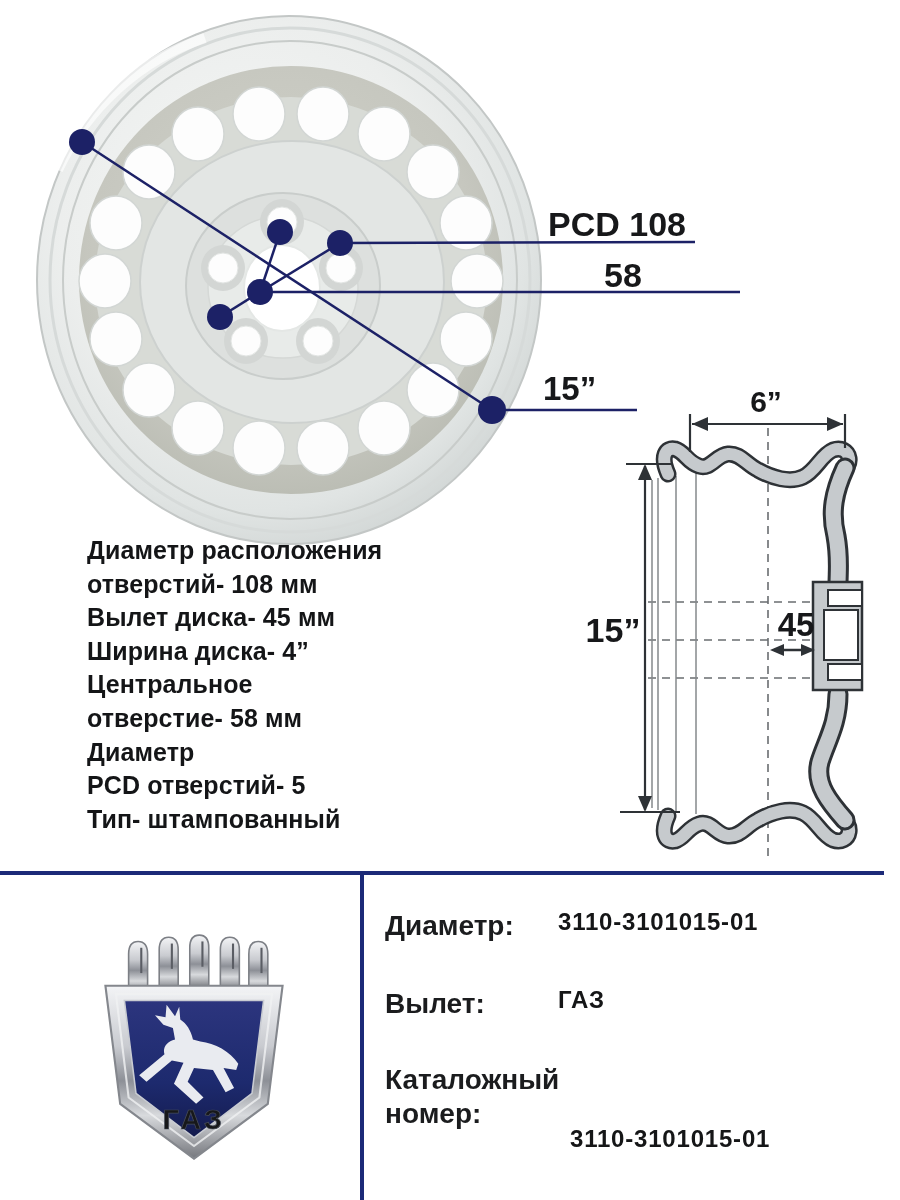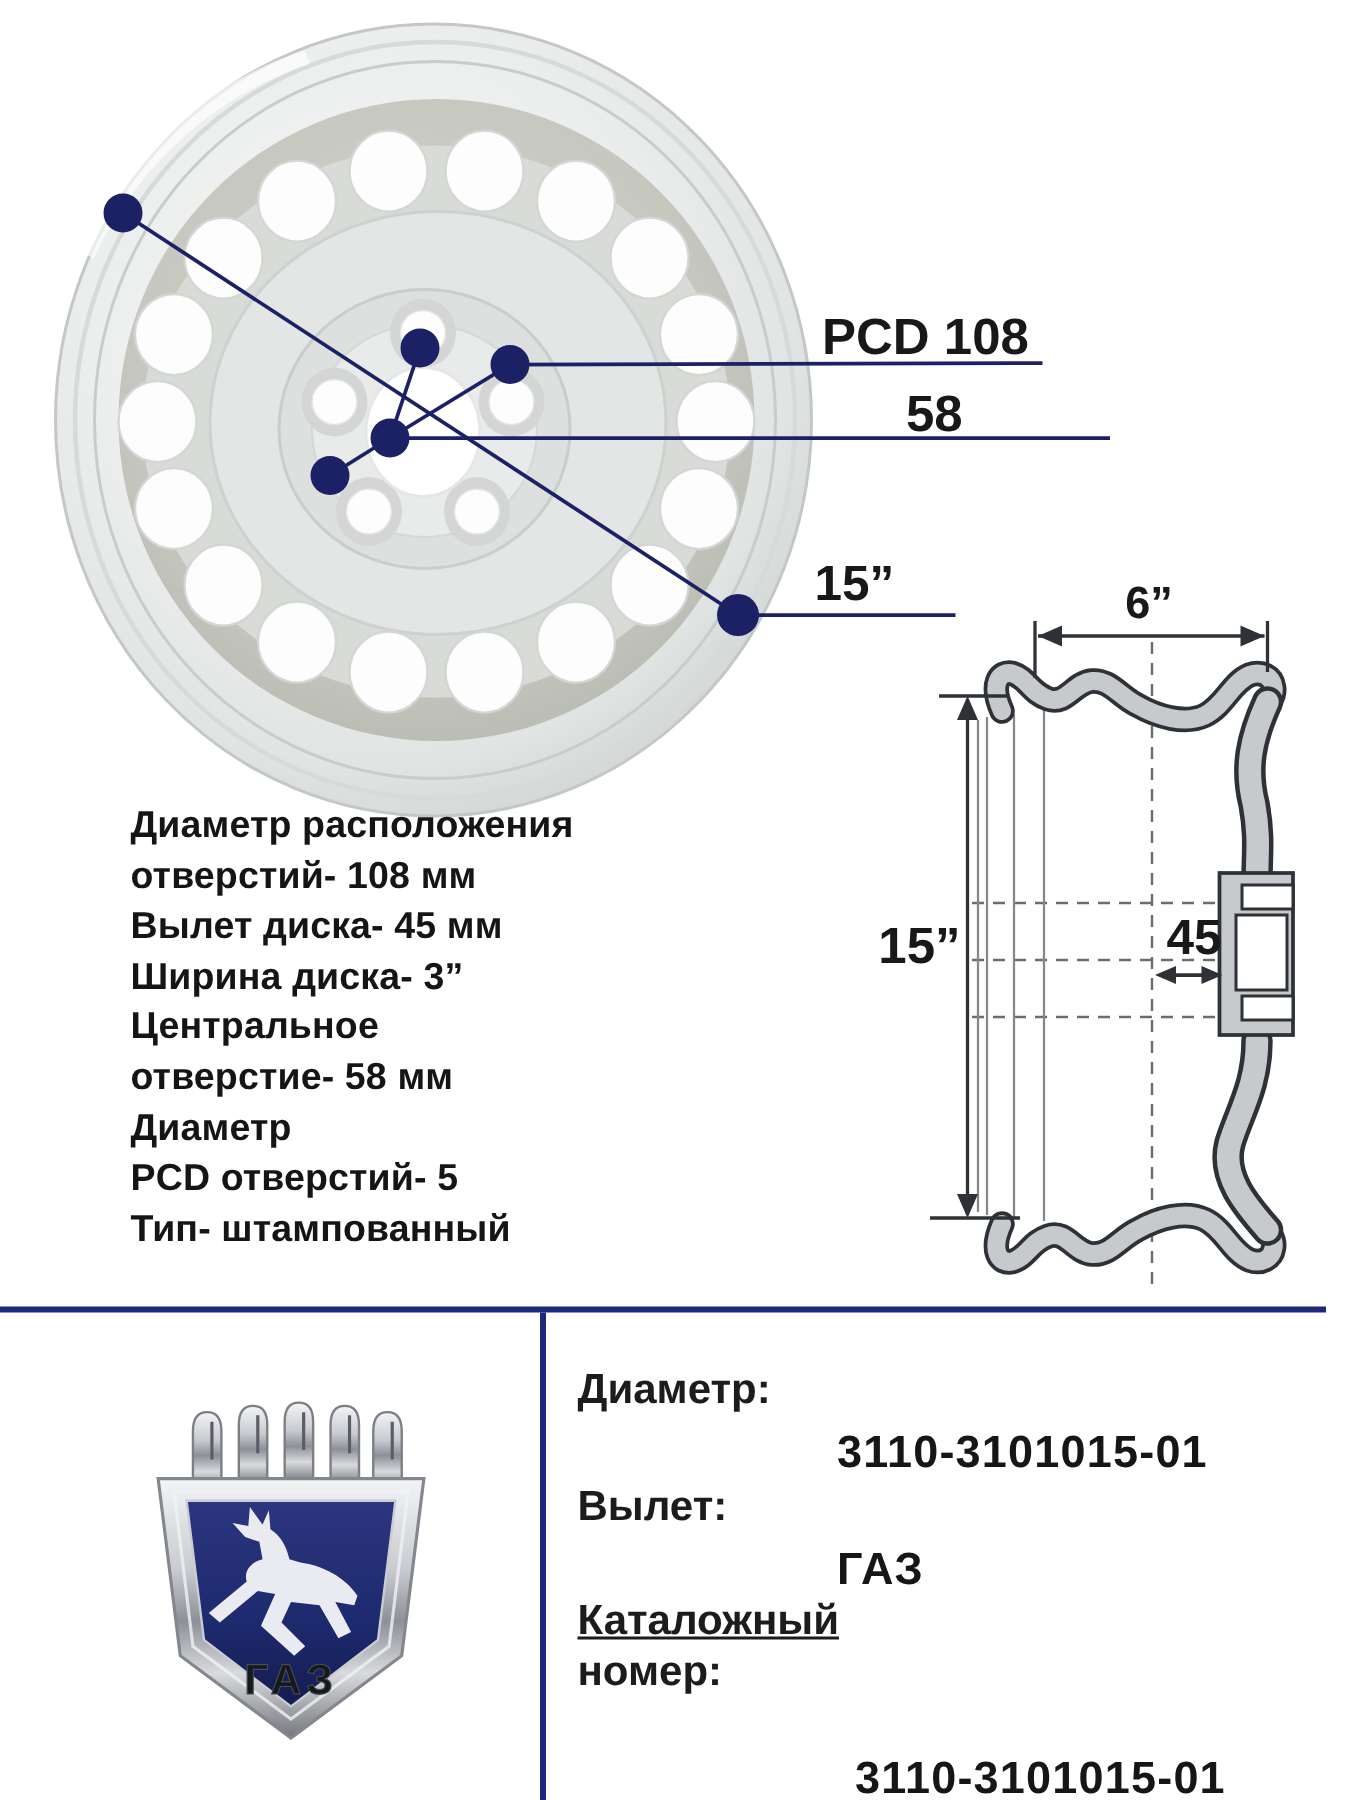--- a/index.html
+++ b/index.html
@@ -10,21 +10,21 @@
   .abs{position:absolute;}
   svg text{font-family:"Liberation Sans",sans-serif;font-weight:700;fill:#17181a;}
   .spec-block{
     position:absolute;left:87px;top:534px;width:430px;
     font-size:25px;font-weight:700;line-height:33.6px;color:#141517;
     letter-spacing:0.1px;white-space:nowrap;
   }
   .divider-h{position:absolute;left:0;top:871px;width:900px;height:4px;background:#1c2a78;}
   .divider-v{position:absolute;left:360px;top:875px;width:4px;height:325px;background:#1c2a78;}
   .info-label{position:absolute;left:385px;font-size:28px;font-weight:700;color:#1b1c1e;white-space:nowrap;}
-  .info-value{position:absolute;font-size:30px;font-weight:700;color:#151617;letter-spacing:0.8px;white-space:nowrap;margin-top:44px;}
+  .info-value{position:absolute;font-size:24px;font-weight:700;color:#151617;letter-spacing:0.8px;white-space:nowrap;}
 </style>
 </head>
 <body>
 
 <div class="canvas">
 
   <svg class="abs" style="left:0;top:0;" width="900" height="880" viewBox="0 0 900 880">
     <defs>
       <radialGradient id="rimG" cx="42%" cy="38%" r="68%">
         <stop offset="0%" stop-color="#f5f7f6"></stop>
@@ -168,21 +168,21 @@
       <line x1="774" y1="650" x2="812" y2="650" stroke="#2e3236" stroke-width="2.5"></line>
       <polygon points="770,650 784,644 784,656" fill="#2e3236"></polygon>
       <polygon points="815,650 801,644 801,656" fill="#2e3236"></polygon>
     </g>
   </svg>
 
   <div class="spec-block">
     <div>Диаметр расположения</div>
     <div>отверстий- 108 мм</div>
     <div>Вылет диска- 45 мм</div>
-    <div>Ширина диска- 3”</div>
+    <div>Ширина диска- 4”</div>
     <div>Центральное</div>
     <div>отверстие- 58 мм</div>
     <div>Диаметр</div>
     <div>PCD отверстий- 5</div>
     <div>Тип- штампованный</div>
   </div>
 
   <div class="divider-h"></div>
   <div class="divider-v"></div>
 
@@ -226,17 +226,17 @@
     </g>
     <text x="100" y="186" font-size="27" text-anchor="middle" fill="#d8dce2" stroke="#474c58" stroke-width="0.7" letter-spacing="3">ГАЗ</text>
   </svg>
 
   <div class="info-label" style="top:910px;">Диаметр:</div>
   <div class="info-value" style="left:558px;top:908px;">3110-3101015-01</div>
 
   <div class="info-label" style="top:988px;">Вылет:</div>
   <div class="info-value" style="left:558px;top:986px;">ГАЗ</div>
 
-  <div class="info-label" style="top:1064px;text-decoration:underline;">Каталожный</div>
+  <div class="info-label" style="top:1064px;">Каталожный</div>
   <div class="info-label" style="top:1098px;">номер:</div>
   <div class="info-value" style="left:570px;top:1125px;">3110-3101015-01</div>
 
 </div>
 
 </body></html>

